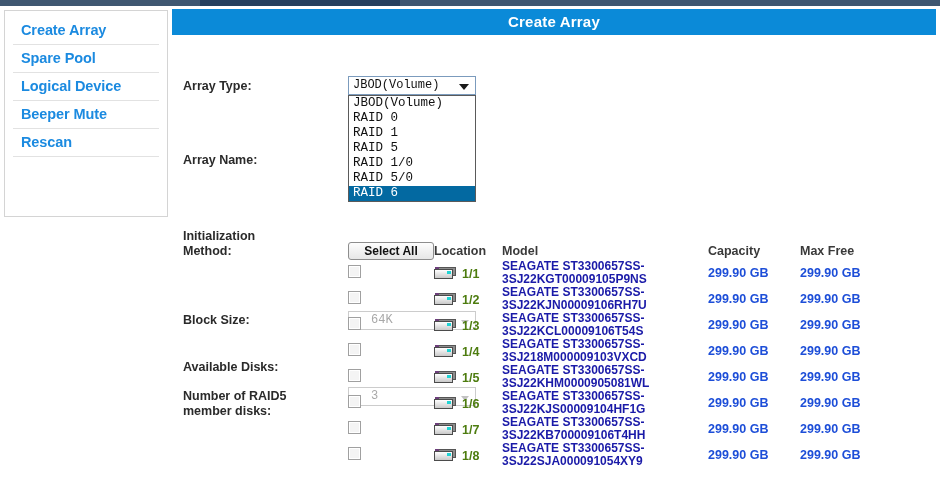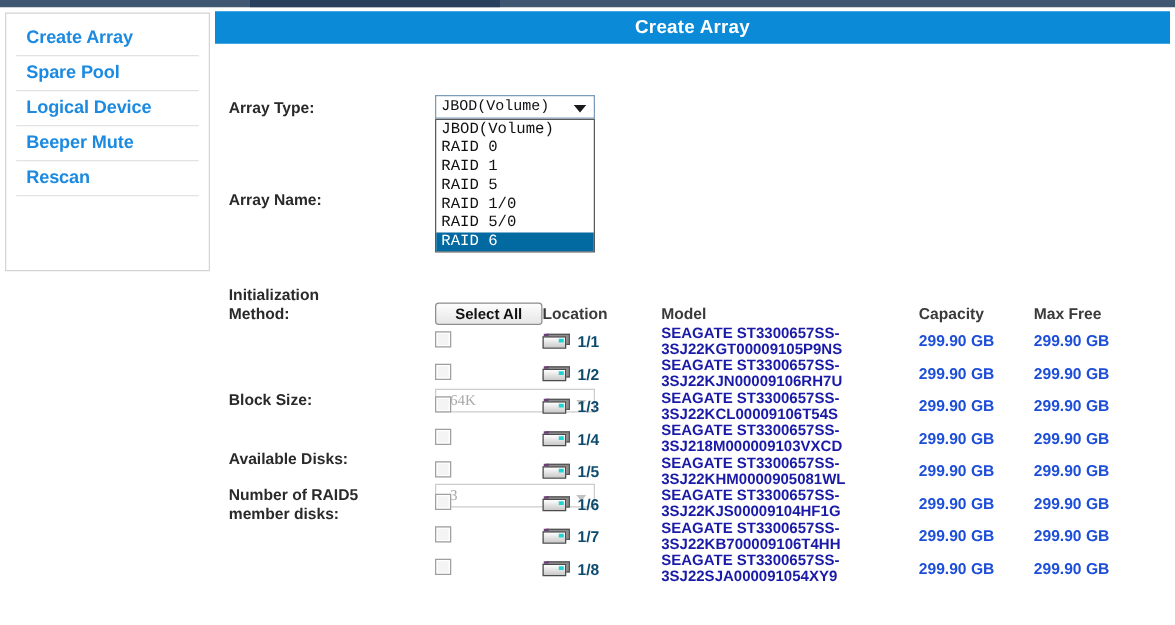--- a/index.html
+++ b/index.html
@@ -159,25 +159,25 @@
     color: #ffffff;
   }
 
   
   .combo-disabled {
     width: 128px;
     height: 19px;
     border: 1px solid #cccccc;
     background: #ffffff;
     box-sizing: border-box;
-    font-family: Liberation Serif, serif;
+    font-family: Liberation Mono, monospace;
     font-size: 12px;
     color: #a8a8a8;
     line-height: 17px;
-    padding-left: 11px;
+    padding-left: 22px;
     position: relative;
   }
   .combo-disabled .caret-dim {
     position: absolute;
     right: 6px;
     top: 8px;
     width: 0; height: 0;
     border-left: 4px solid transparent;
     border-right: 4px solid transparent;
     border-top: 5px solid #c2c2c2;
@@ -203,21 +203,21 @@
     position: absolute;
     left: 165px;
     top: 0;
     border-collapse: collapse;
   }
   #disks-table td, #disks-table th {
     padding: 0;
     vertical-align: middle;
   }
   .col-check  { width: 86px; text-align: left; }
-  .col-loc    { width: 95px; }
+  .col-loc    { width: 68px; }
   .col-model  { width: 206px; }
   .col-cap    { width: 92px; }
   .col-free   { width: 96px; }
 
   #select-all-button {
     width: 86px;
     height: 18px;
     font-family: "Liberation Sans", sans-serif;
     font-size: 12px;
     color: #111;
@@ -286,21 +286,21 @@
   }
   .disk-icon .d-tab {
     position: absolute;
     left: 1px; top: 0px;
     width: 4px; height: 3px;
     background: #6c3f7a;
   }
   .loc-text {
     font-size: 12.5px;
     font-weight: bold;
-    color: #0c4a6e;
+    color: #4d7c0f;
     vertical-align: middle;
   }
   .model-cell {
     font-size: 12px;
     font-weight: bold;
     color: #1a1aa8;
     line-height: 13px;
     padding: 2px 6px 2px 0;
   }
   .cap-cell, .free-cell {

